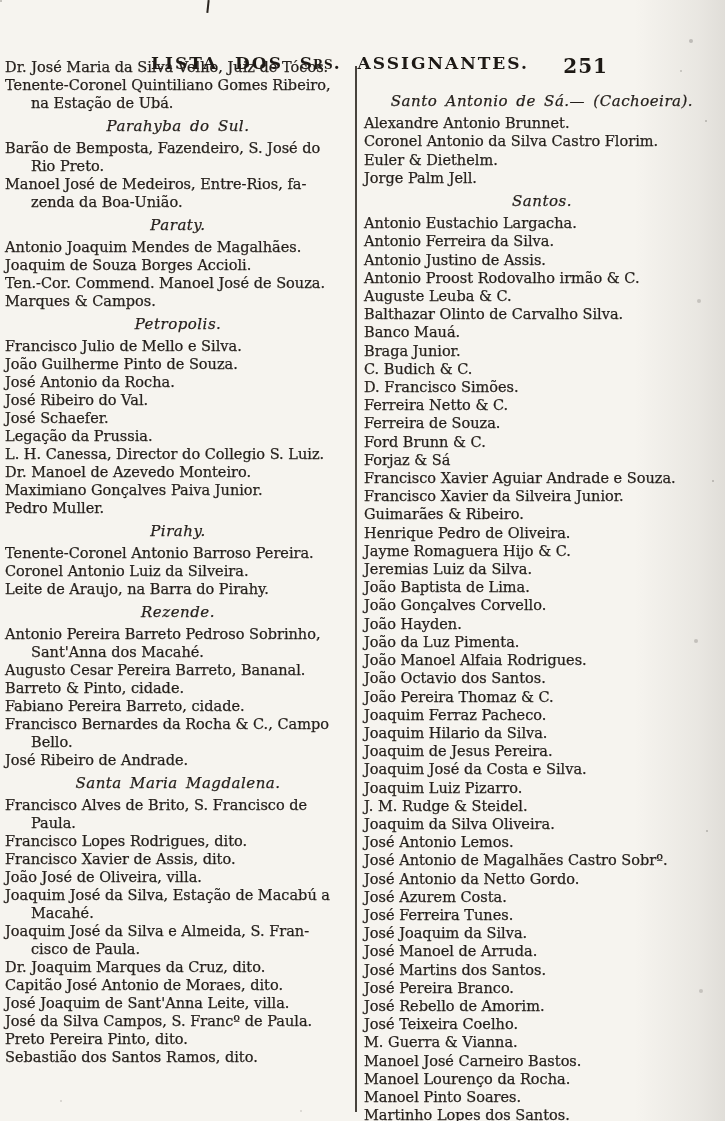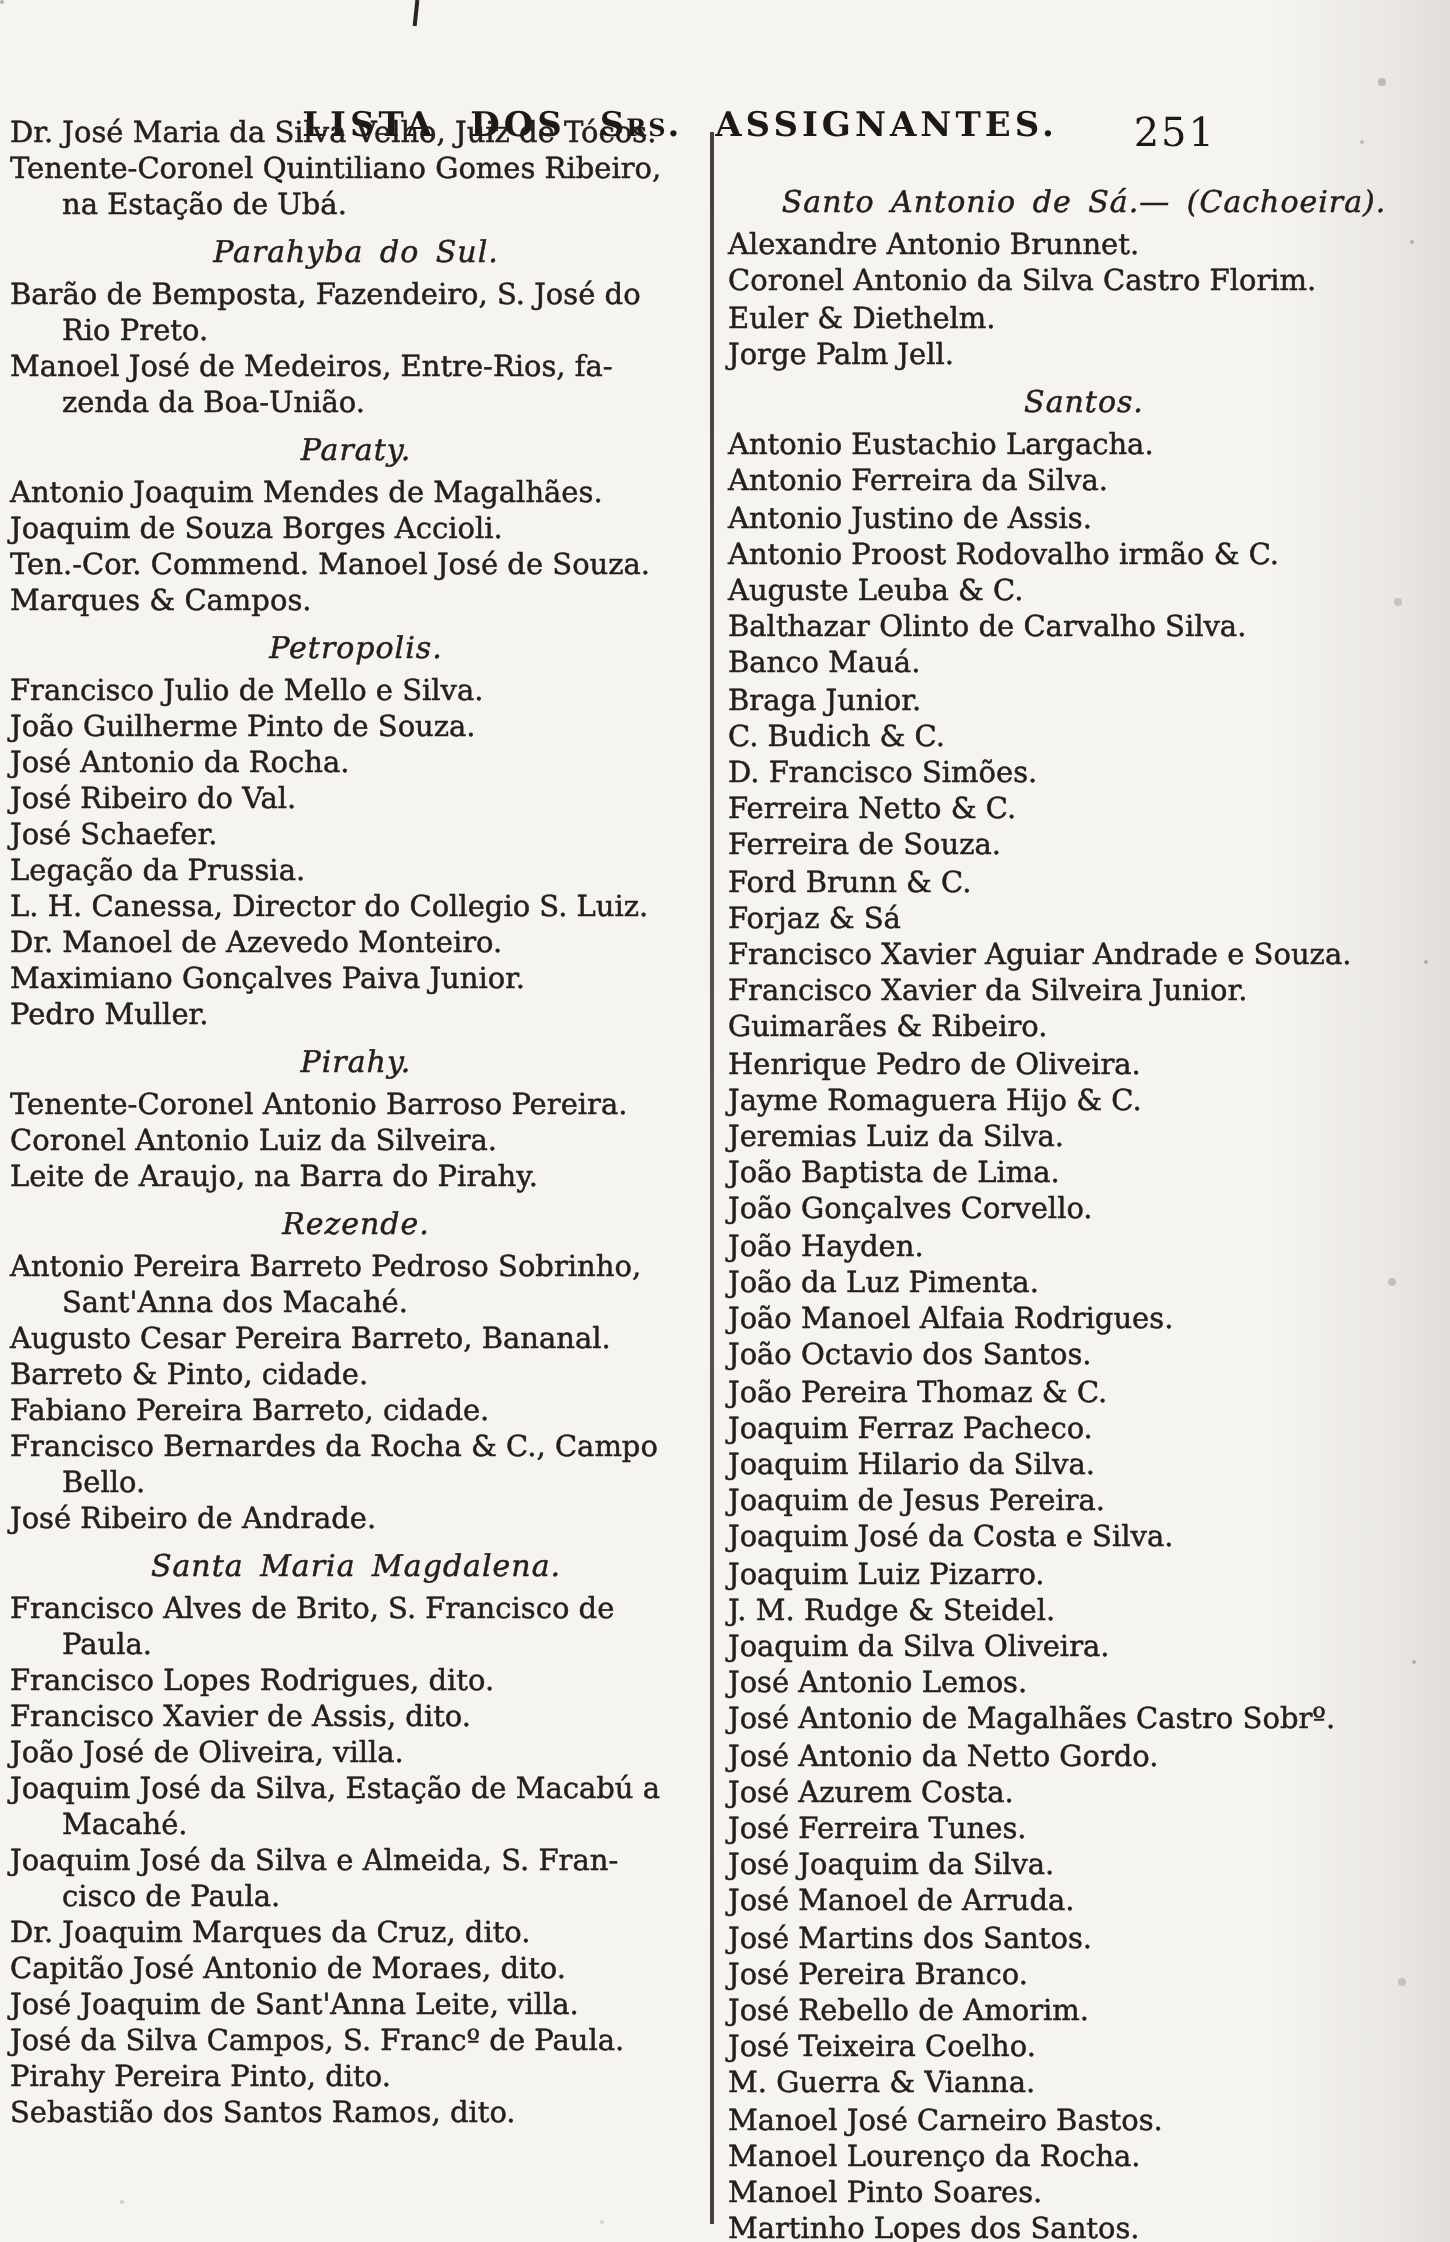--- a/index.html
+++ b/index.html
@@ -32,21 +32,21 @@
   .header{
     position:absolute;top:30px;left:0;width:680px;height:28px;margin-top:23px;
   }
   .title{
     position:absolute;left:140px;width:400px;text-align:center;
     font-weight:bold;font-size:17px;letter-spacing:2px;word-spacing:9px;
     color:#1d1915;
   }
   .title .srs{font-variant:small-caps;letter-spacing:1px;}
   .page-number{
-    position:absolute;right:72px;top:1px;font-weight:normal;font-size:20px;
+    position:absolute;right:72px;top:1px;font-weight:bold;font-size:20px;
     letter-spacing:1px;color:#1d1915;text-align:right;
   }
   .divider{
     position:absolute;left:355px;top:66px;width:1.5px;height:1046px;
     background:linear-gradient(to bottom,#47423c 0%,#59534c 50%,#47423c 100%);
   }
   .col{
     position:absolute;top:58px;font-size:14.5px;
     -webkit-text-stroke:0.25px #241f1b;
   }
@@ -196,21 +196,21 @@
       <div class="entry">
         <div class="line">Capitão José Antonio de Moraes, dito.</div>
       </div>
       <div class="entry">
         <div class="line">José Joaquim de Sant'Anna Leite, villa.</div>
       </div>
       <div class="entry">
         <div class="line">José da Silva Campos, S. Francº de Paula.</div>
       </div>
       <div class="entry">
-        <div class="line">Pirahy Pereira Pinto, dito.</div>
+        <div class="line">Preto Pereira Pinto, dito.</div>
       </div>
       <div class="entry">
         <div class="line">Sebastião dos Santos Ramos, dito.</div>
       </div>
     </div>
   <div class="col col-right">
       <div class="heading heading-first">Santo Antonio de Sá.— (Cachoeira).</div>
       <div class="entry">
         <div class="line">Alexandre Antonio Brunnet.</div>
       </div>

